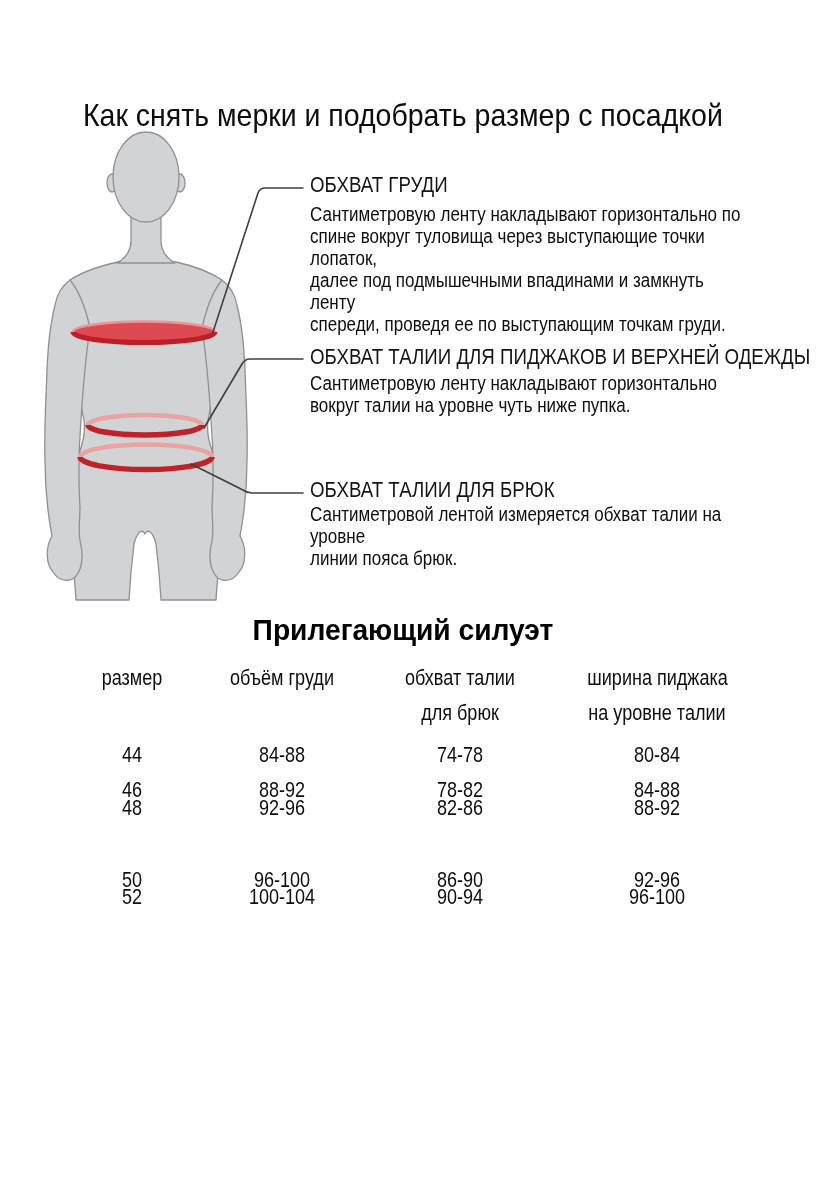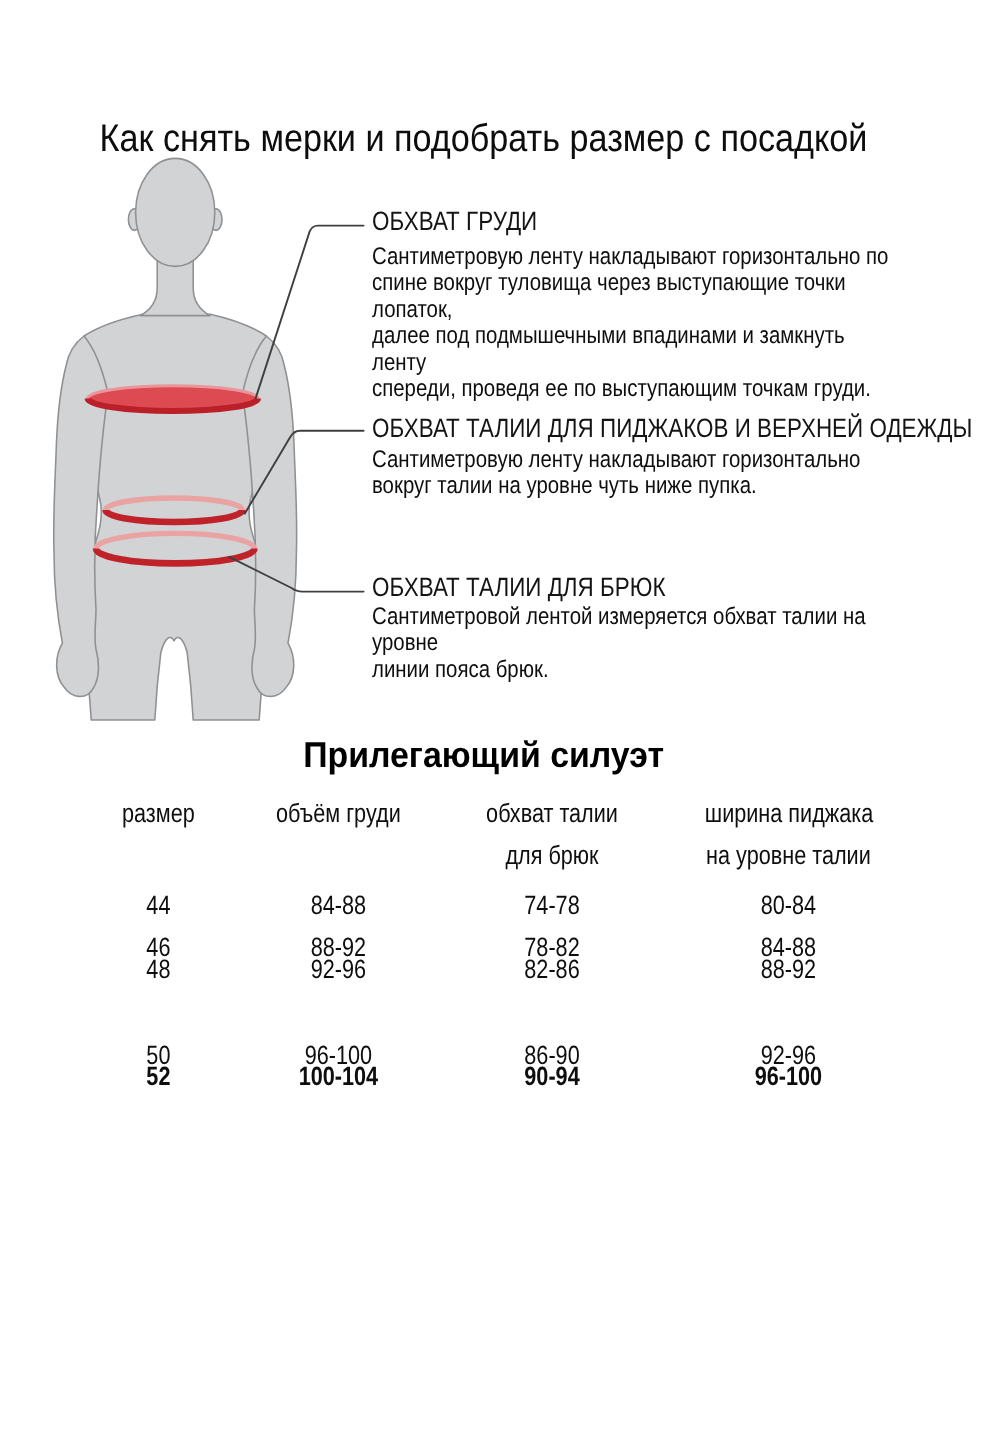--- a/index.html
+++ b/index.html
@@ -33,21 +33,21 @@
   .trow{left:0;top:0;width:825px;height:24px;}
   .tcell{
     position:absolute;font-size:22px;line-height:24px;text-align:center;color:#0e0e0e;
     transform:scaleX(0.82);transform-origin:center top;white-space:nowrap;
   }
   .c1{left:62px;width:140px;}
   .c2{left:197px;width:170px;}
   .c3{left:375px;width:170px;}
   .c4{left:572px;width:170px;}
   .rh1{top:666px;} .rh2{top:701px;}
-  .r0{top:743px;padding-left:15px;} .r1{top:778px;} .r2{top:796px;} .r3{top:868px;} .r4{top:885px;font-weight:bold;}
+  .r0{top:743px;padding-left:15px;} .r1{top:778px;} .r2{top:796px;} .r3{top:868px;} .r4{top:885px;}
 </style>
 </head>
 <body>
 
 <div class="abs page-title">Как снять мерки и подобрать размер с посадкой</div>
 
 <div class="abs figure-wrap">
   <svg width="300" height="485" viewBox="0 0 300 485">
     <g fill="#d2d3d5" stroke="#8f9094" stroke-width="1.3" stroke-linejoin="round">
 

